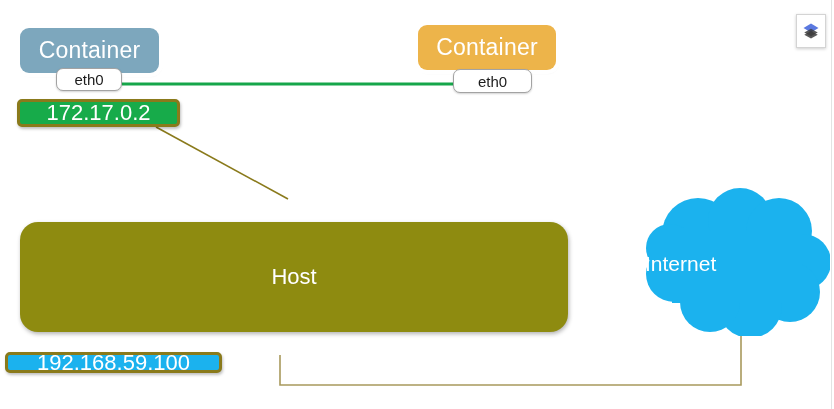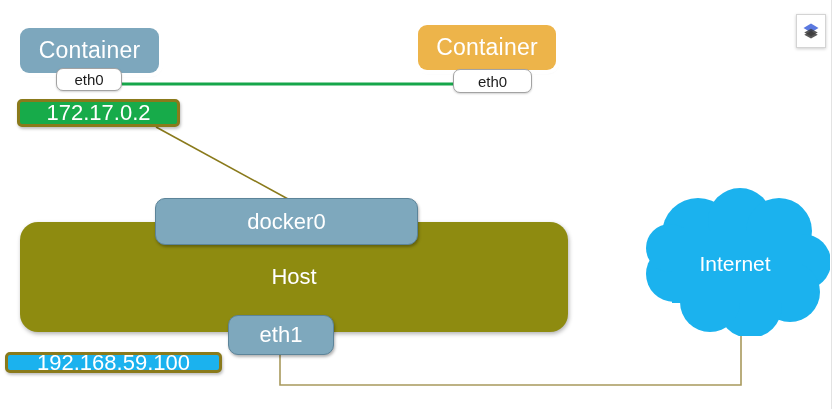--- a/index.html
+++ b/index.html
@@ -107,21 +107,20 @@
   
   .cloud {
     position: absolute;
     pointer-events: none;
   }
   .cloud-label {
     position: absolute;
     color: #ffffff;
     font-size: 21px;
     white-space: nowrap;
-    text-align: center;
   }
 
   
   .layers-btn {
     position: absolute;
     box-sizing: border-box;
     background: #ffffff;
     border: 1px solid #d4d4d4;
     display: flex;
     align-items: center;
@@ -167,27 +166,21 @@
   </div>
 
   <div class="iface-pill" style="left:453px; top:69px; width:79px; height:24px;">
     <span>eth0</span>
   </div>
 
   <div class="node host-box" style="left:20px; top:222px; width:548px; height:110px;">
     <span>Host</span>
   </div>
 
-  <div class="node steel-node" style="left:155px; top:198px; width:263px; height:47px;">
-    <span>docker0</span>
-  </div>
-
-  <div class="node steel-node" style="left:228px; top:315px; width:106px; height:40px;">
-    <span>eth1</span>
-  </div>
+
 
   <div class="ip-badge ip-cyan" style="left:5px; top:352px; width:217px; height:21px;">
     <span>192.168.59.100</span>
   </div>
 
   <svg class="cloud" style="left:640px; top:186px;" width="190" height="150" viewBox="0 0 190 150">
     <g>
       <circle cx="58" cy="48" r="36" fill="#1bb2ee"></circle>
       <circle cx="100" cy="34" r="32" fill="#1bb2ee"></circle>
       <circle cx="139" cy="45" r="33" fill="#1bb2ee"></circle>

